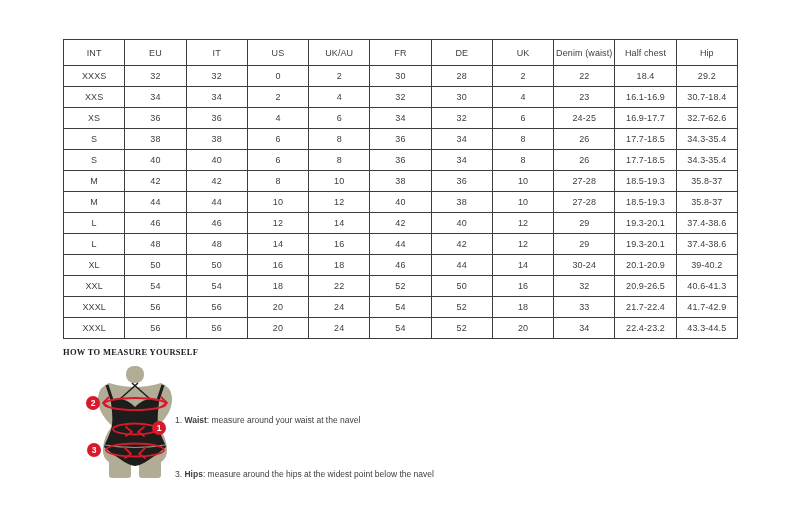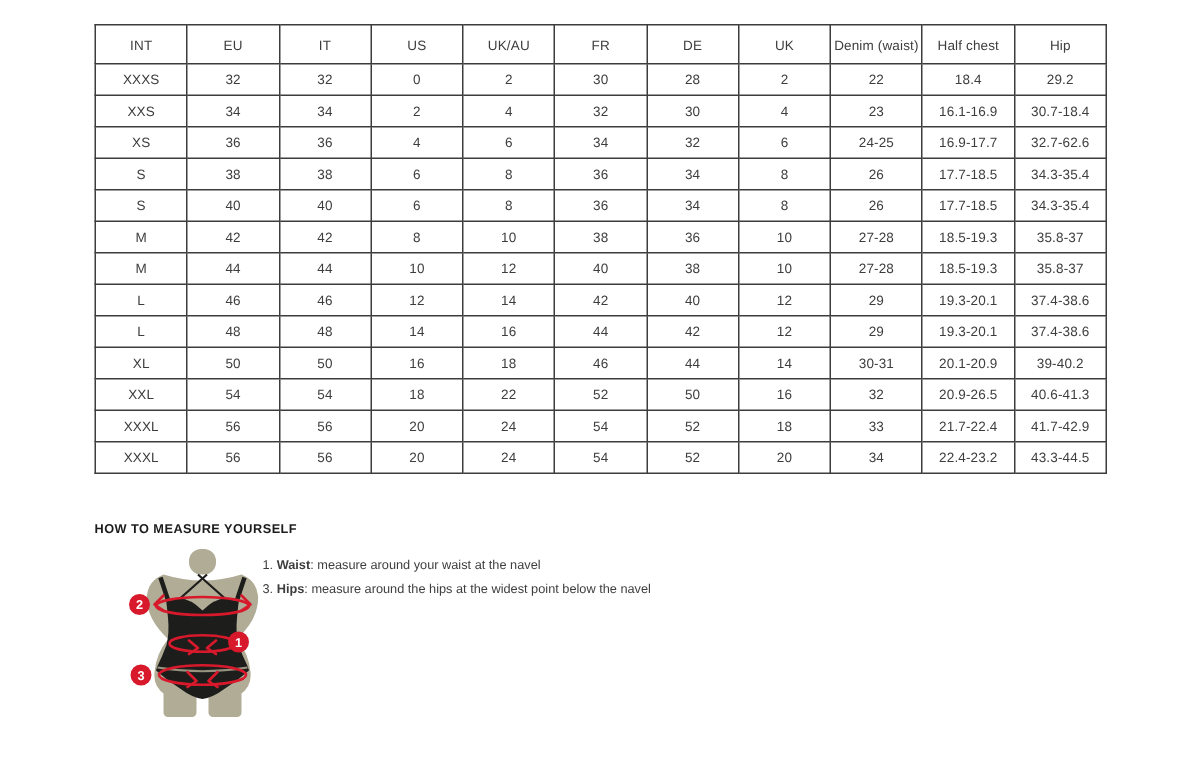--- a/index.html
+++ b/index.html
@@ -13,21 +13,21 @@
     width: 798px;
     height: 519px;
     background: #ffffff;
     overflow: hidden;
   }
 
   
   table.size-table {
     position: absolute;
     left: 63px;
-    top: 16px;
+    top: 39px;
     width: 675px;
     border-collapse: collapse;
     table-layout: fixed;
   }
   .size-table th,
   .size-table td {
     border: 1px solid #3c3c3c;
     text-align: center;
     vertical-align: middle;
     font-size: 9px;
@@ -44,35 +44,37 @@
   
   .measure-title {
     position: absolute;
     left: 63px;
     top: 347px;
     margin: 0;
     font-size: 8.5px;
     font-weight: 700;
     color: #1c1c1c;
     letter-spacing: 0.3px;
+    font-family: Liberation Serif, serif;
   }
   ol.measure-steps {
     position: absolute;
     left: 175px;
     top: 372px;
     margin: 0;
     padding: 0;
     list-style: none;
     font-size: 8.5px;
     color: #3d3d3d;
   }
   ol.measure-steps li {
     line-height: 9.5px;
     margin-bottom: 6px;
     white-space: nowrap;
+    margin-top: 44px;
   }
   ol.measure-steps .term { font-weight: 700; }
 
   svg.figure {
     position: absolute;
     left: 78px;
     top: 366px;
   }
   svg.figure text {
     font-family: "Liberation Sans", sans-serif;
@@ -219,21 +221,21 @@
         </tr>
         <tr>
           <td>XL</td>
           <td>50</td>
           <td>50</td>
           <td>16</td>
           <td>18</td>
           <td>46</td>
           <td>44</td>
           <td>14</td>
-          <td>30-31</td>
+          <td>30-24</td>
           <td>20.1-20.9</td>
           <td>39-40.2</td>
         </tr>
         <tr>
           <td>XXL</td>
           <td>54</td>
           <td>54</td>
           <td>18</td>
           <td>22</td>
           <td>52</td>

